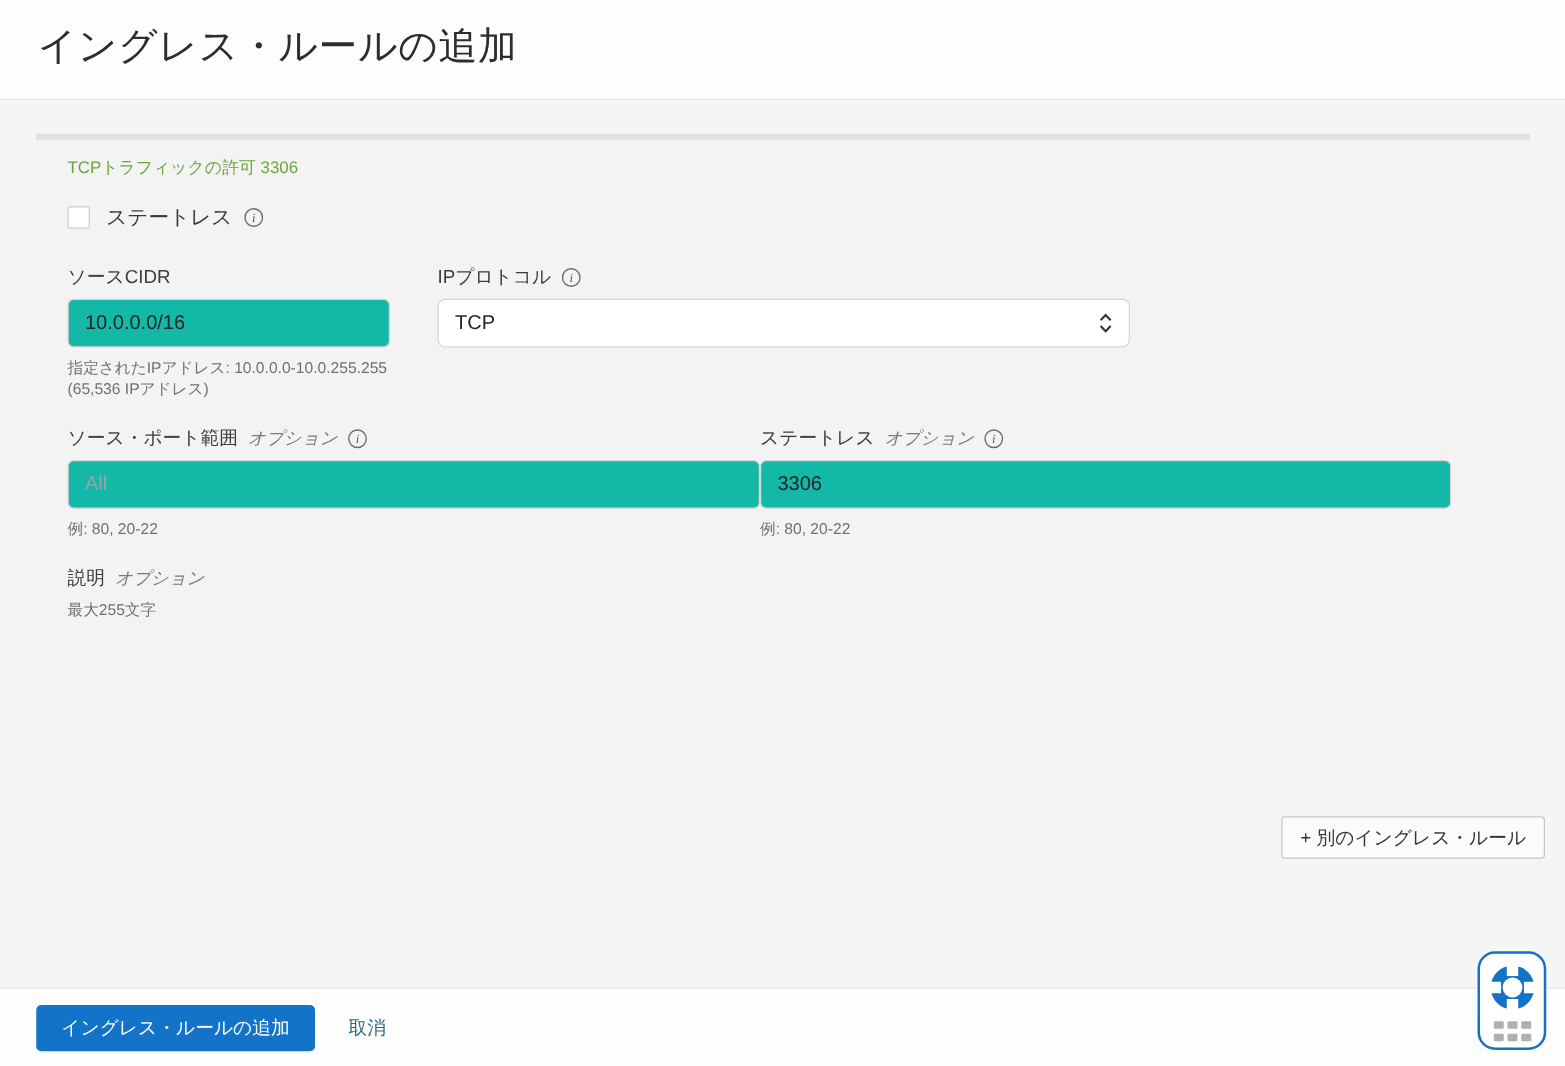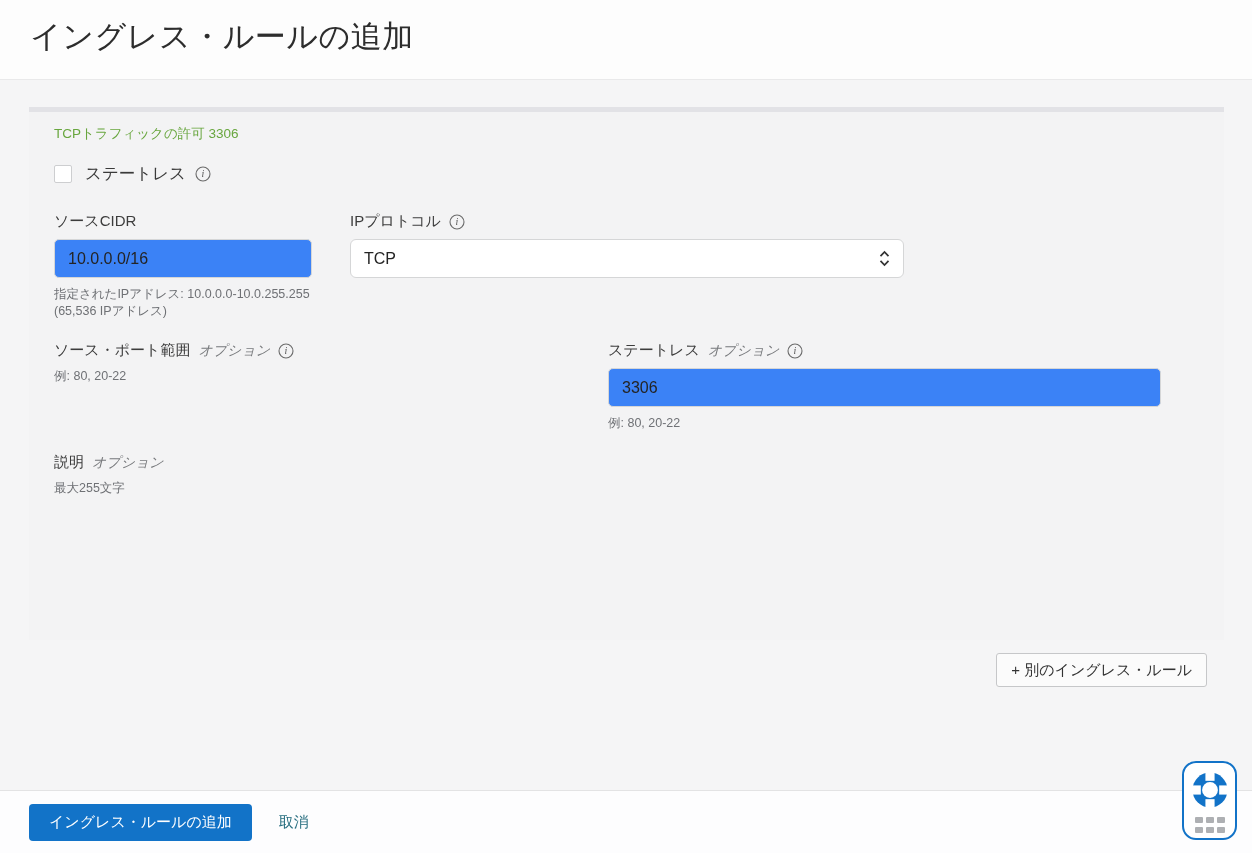--- a/index.html
+++ b/index.html
@@ -42,33 +42,33 @@
   .grid2{margin-top:21px;display:grid;grid-template-columns:554px 553px;}
   .row3{margin-top:21px;}
   .field-label{
     display:flex;align-items:center;font-size:15px;color:#3c3c3c;
     height:19px;margin-bottom:8px;
   }
   .optional{font-style:italic;color:#77797c;font-size:14px;margin-left:8px;}
   .field-label .info{margin-left:8px;}
   .textinput{
     width:100%;height:39px;border:1px solid #d5d6d7;border-radius:5px;
-    background:#3b82f6;padding:0 13px;font-size:16px;color:#242424;
+    background:#14b8a6;padding:0 13px;font-size:16px;color:#242424;
     font-family:"Liberation Sans",sans-serif;outline:none;
   }
   .textinput::placeholder{color:#9fa1a4;}
   .selectbox{
     width:100%;height:39px;border:1px solid #d5d6d7;border-radius:6px;
     background:#fff;padding:0 13px;font-size:16px;color:#242424;
     display:flex;align-items:center;justify-content:space-between;cursor:default;
   }
   .hint{margin-top:8px;font-size:12.5px;color:#6f7175;}
   
   .add-another{
-    position:absolute;top:653px;right:45px;height:34px;
+    position:absolute;top:653px;right:16px;height:34px;
     background:#fbfbfb;border:1px solid #c6c7c9;border-radius:3px;
     font-size:15px;color:#333;padding:0 14px;
     font-family:"Liberation Sans",sans-serif;cursor:pointer;
   }
   .footer{
     position:absolute;left:0;right:0;bottom:0;height:63px;
     background:#fdfdfe;border-top:1px solid #e3e3e4;
     display:flex;align-items:center;padding-left:29px;
   }
   .btn-primary{
@@ -149,20 +149,21 @@
       <div class="field-label">
         <span>ソース・ポート範囲</span>
         <span class="optional">オプション</span>
         <span class="info">
           <svg width="16" height="16" viewBox="0 0 16 16">
               <circle cx="8" cy="8" r="7" fill="none" stroke="#6a6a6a" stroke-width="1.1"></circle>
               <text x="8" y="11.3" text-anchor="middle" font-size="10" font-style="italic" font-family="Liberation Serif, serif" fill="#555">i</text>
             </svg>
         </span>
       </div>
+      <input class="textinput" type="text" placeholder="All" style="">
       <div class="hint">例: 80, 20-22</div>
     </div>
 
     <div>
       <div class="field-label">
         <span>ステートレス</span>
         <span class="optional">オプション</span>
         <span class="info">
           <svg width="16" height="16" viewBox="0 0 16 16">
               <circle cx="8" cy="8" r="7" fill="none" stroke="#6a6a6a" stroke-width="1.1"></circle>

